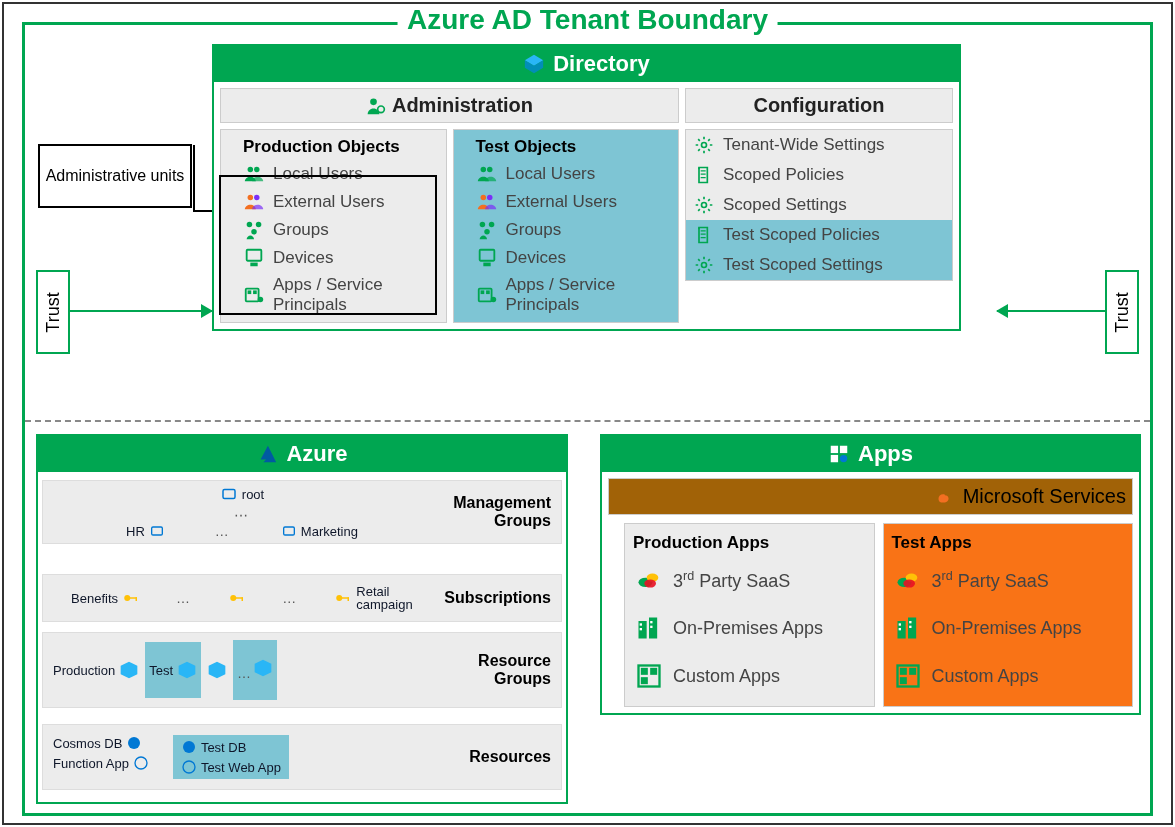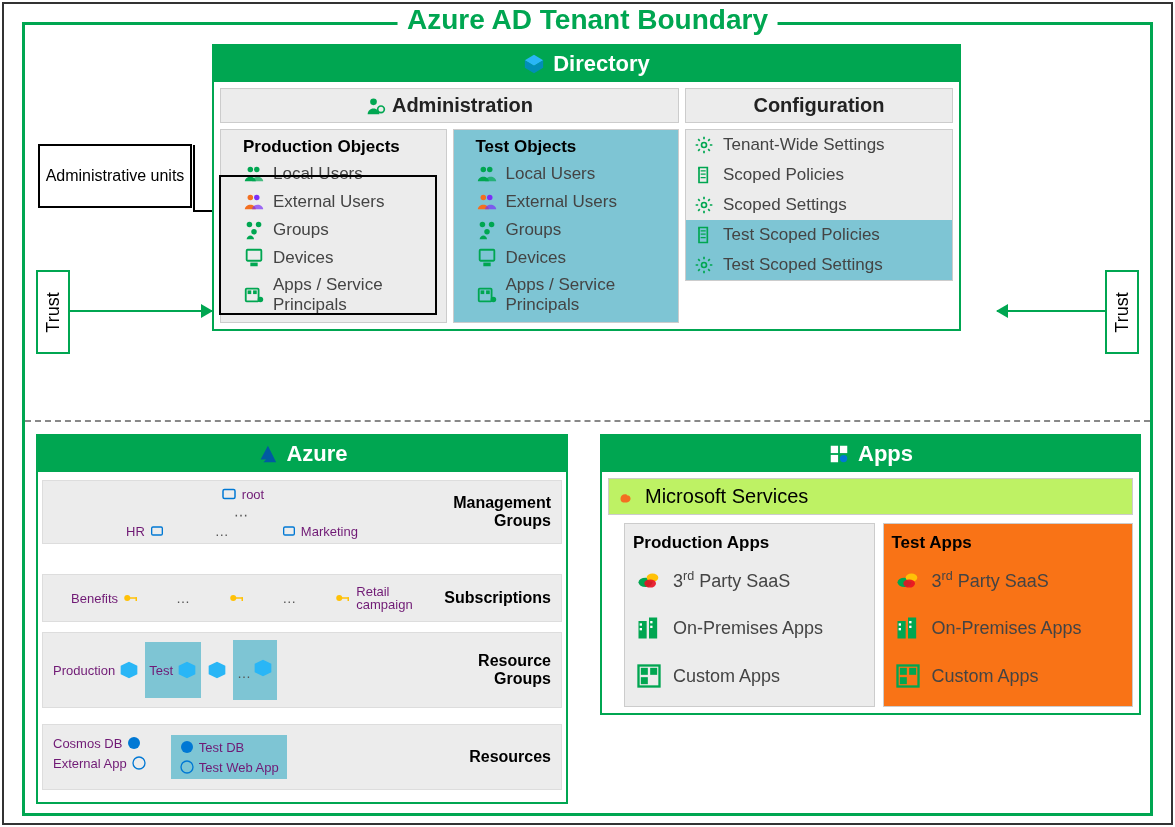--- a/index.html
+++ b/index.html
@@ -46,28 +46,28 @@
   
   
   .azure { position: absolute; top: 434px; left: 36px; width: 532px; border: 2px solid #00a651; background:#fff; }
   .azure-body { position:relative; height: 330px; }
   .az-band { position:absolute; left:4px; right:4px; background:#ececec; border:1px solid #ddd; display:flex; align-items:center; }
   .az-band-label { margin-left:auto; font-weight:bold; font-size:16px; padding-right:10px; text-align:right; line-height:1.1; }
   .az-band1 { top: 8px; height: 64px; }
   .az-band2 { top: 102px; height: 48px; }
   .az-band3 { top: 160px; height: 76px; }
   .az-band4 { top: 252px; height: 66px; }
-  .az-node { display:inline-flex; align-items:center; gap:4px; font-size:13px; color:#701a75; }
+  .az-node { display:inline-flex; align-items:center; gap:4px; font-size:13px; color:#0f172a; }
   .dots { font-size:14px; color:#555; letter-spacing:2px; }
   .hl-test { background:#7ec5d4; padding:18px 4px; }
   
   
   .apps { position: absolute; top: 434px; left: 600px; width: 541px; border: 2px solid #00a651; background:#fff; }
   .apps-body { padding: 6px; }
-  .ms-services { background:#bef264; border:1px solid #ccc; text-align:center; font-size:20px; padding:6px; display:flex; align-items:center; justify-content:flex-start; gap:8px; }
+  .ms-services { background:#a16207; border:1px solid #ccc; text-align:center; font-size:20px; padding:6px; display:flex; align-items:center; justify-content:flex-end; gap:8px; }
   .app-panels { display:flex; gap:8px; margin-top:8px;padding-left:16px; }
   .app-panel { flex:1; background:#ececec; border:1px solid #ccc; padding:6px; }
   .app-panel.test { background:#f97316; }
   .app-item { display:flex; align-items:center; gap:10px; font-size:18px; color:#444; padding:10px 4px; }
   .app-item .icon { width:28px; height:28px; flex-shrink:0; }
 
   
   svg { display:block; }
   .green { fill:#00a651; }
   .orange { fill:#f36f21; }
@@ -394,21 +394,21 @@
     <div class="az-band az-band4">
       <div style="flex:1; display:flex; gap:24px; padding:4px 10px;">
         <div style="display:flex; flex-direction:column; gap:4px;">
           <div class="az-node">
               <span>Cosmos DB</span>
               <svg width="16" height="16" viewBox="0 0 24 24">
                 <circle cx="12" cy="12" r="9" class="blue"></circle>
               </svg>
             </div>
           <div class="az-node">
-              <span>External App</span>
+              <span>Function App</span>
               <svg width="16" height="16" viewBox="0 0 24 24">
                 <circle cx="12" cy="12" r="9" fill="none" stroke="#0078d4" stroke-width="2"></circle>
               </svg>
             </div>
         </div>
         <div class="hl-test" style="display:flex; flex-direction:column; gap:4px; padding:4px 8px;">
           <div class="az-node">
               <svg width="16" height="16" viewBox="0 0 24 24">
                 <circle cx="12" cy="12" r="9" class="blue"></circle>
               </svg>

